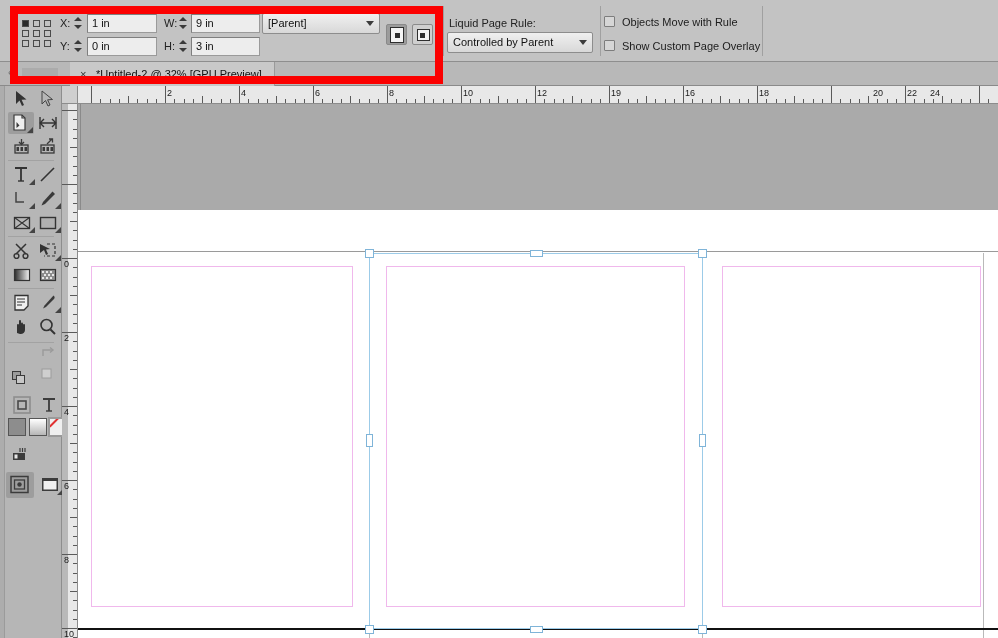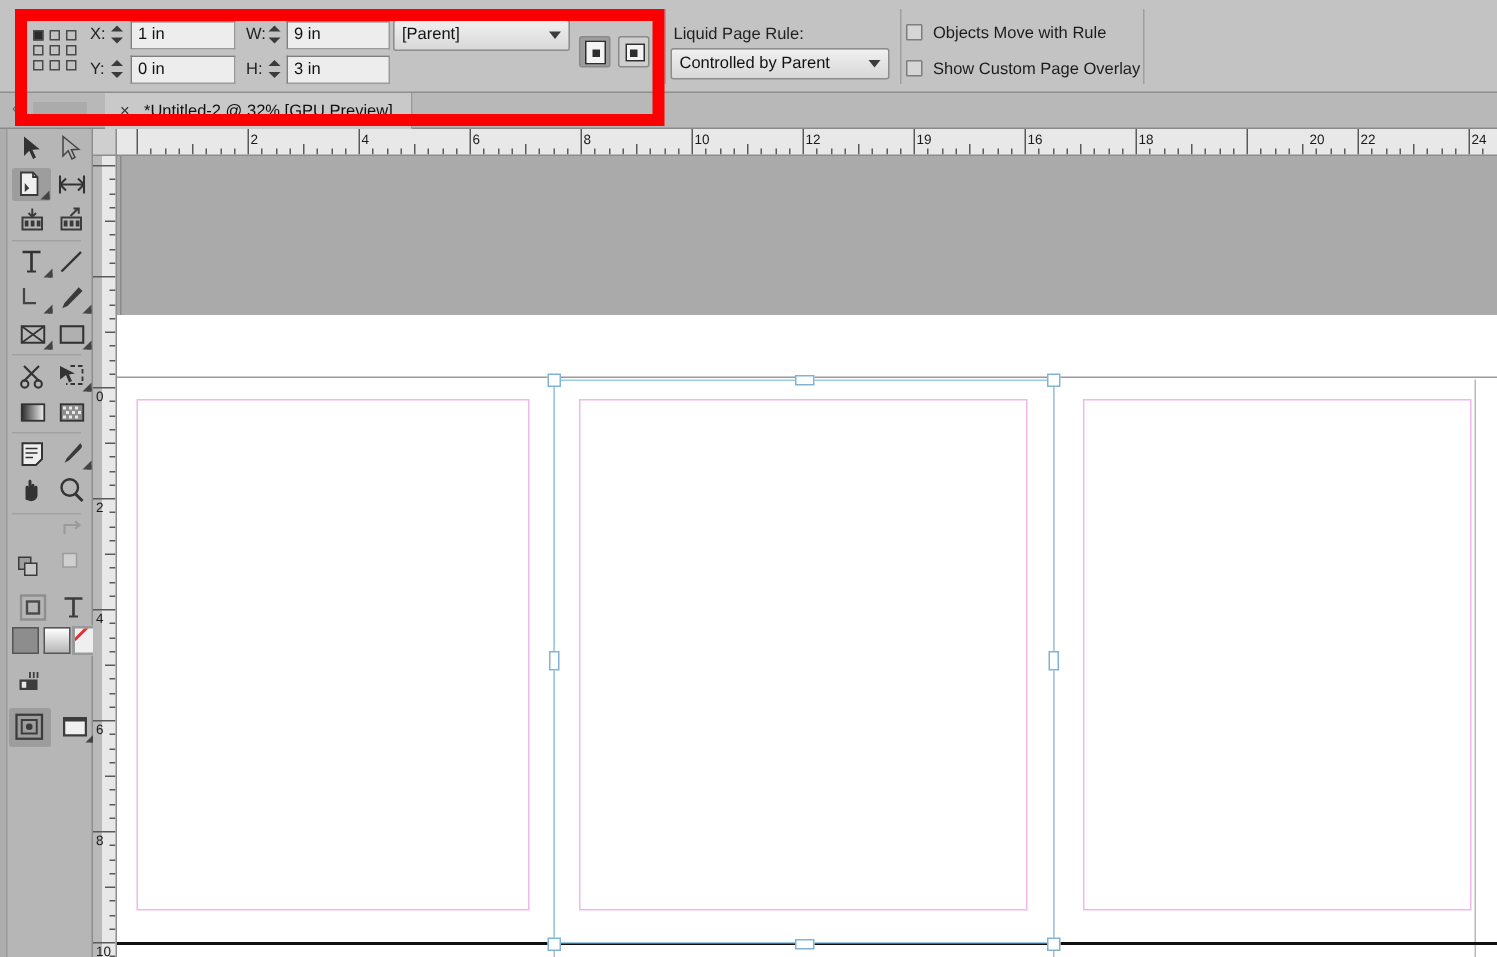--- a/index.html
+++ b/index.html
@@ -638,21 +638,21 @@
         <div class="rlabel" style="left: 163px; top: 3px;">4</div>
         <div class="rlabel" style="left: 237px; top: 3px;">6</div>
         <div class="rlabel" style="left: 311px; top: 3px;">8</div>
         <div class="rlabel" style="left: 385px; top: 3px;">10</div>
         <div class="rlabel" style="left: 459px; top: 3px;">12</div>
         <div class="rlabel" style="left: 533px; top: 3px;">19</div>
         <div class="rlabel" style="left: 607px; top: 3px;">16</div>
         <div class="rlabel" style="left: 681px; top: 3px;">18</div>
         <div class="rlabel" style="left: 755px; top: 3px; margin-left: 40px;">20</div>
         <div class="rlabel" style="left: 829px; top: 3px;">22</div>
-        <div class="rlabel" style="left: 903px; top: 3px;">24</div>
+        <div class="rlabel" style="left: 852px; top: 3px;">24</div>
       </div>
   </div>
 
   <div class="vruler">
     <div class="vruler-band" style="top:0;height:534px"></div>
     <div id="vruler-ticks">
         <div class="tick" style="top: 6px; left: 0px; height: 1px; width: 15px;"></div>
         <div class="tick" style="top: 15.25px; left: 11px; height: 1px; width: 4px;"></div>
         <div class="tick" style="top: 24.5px; left: 11px; height: 1px; width: 4px;"></div>
         <div class="tick" style="top: 33.75px; left: 11px; height: 1px; width: 4px;"></div>

